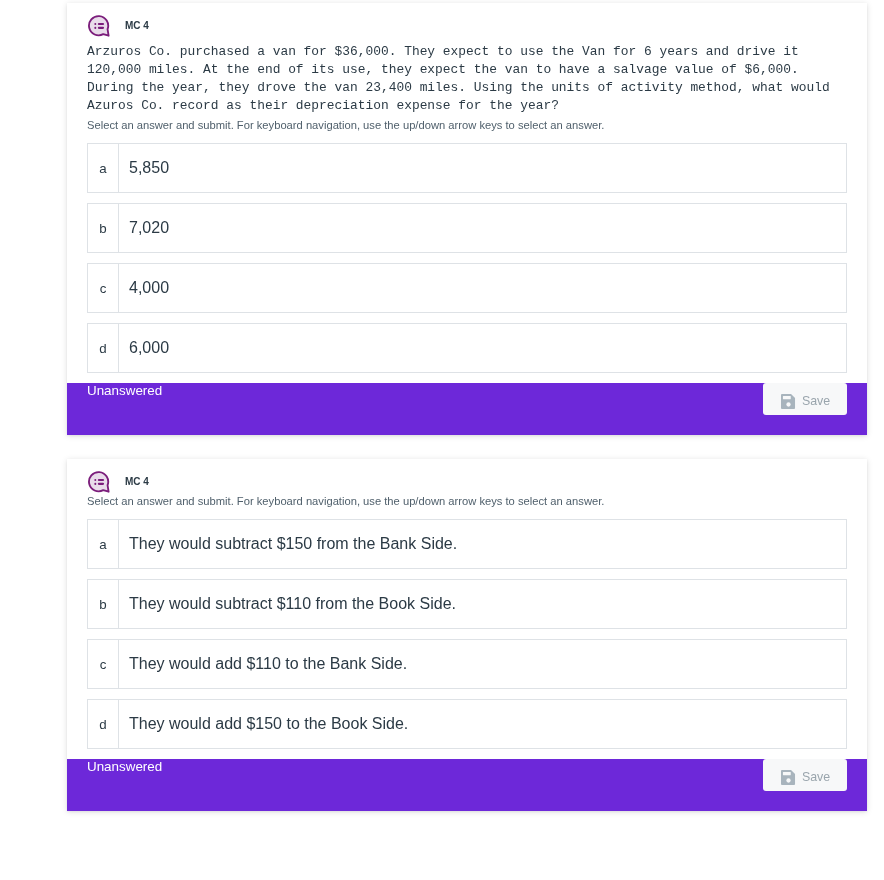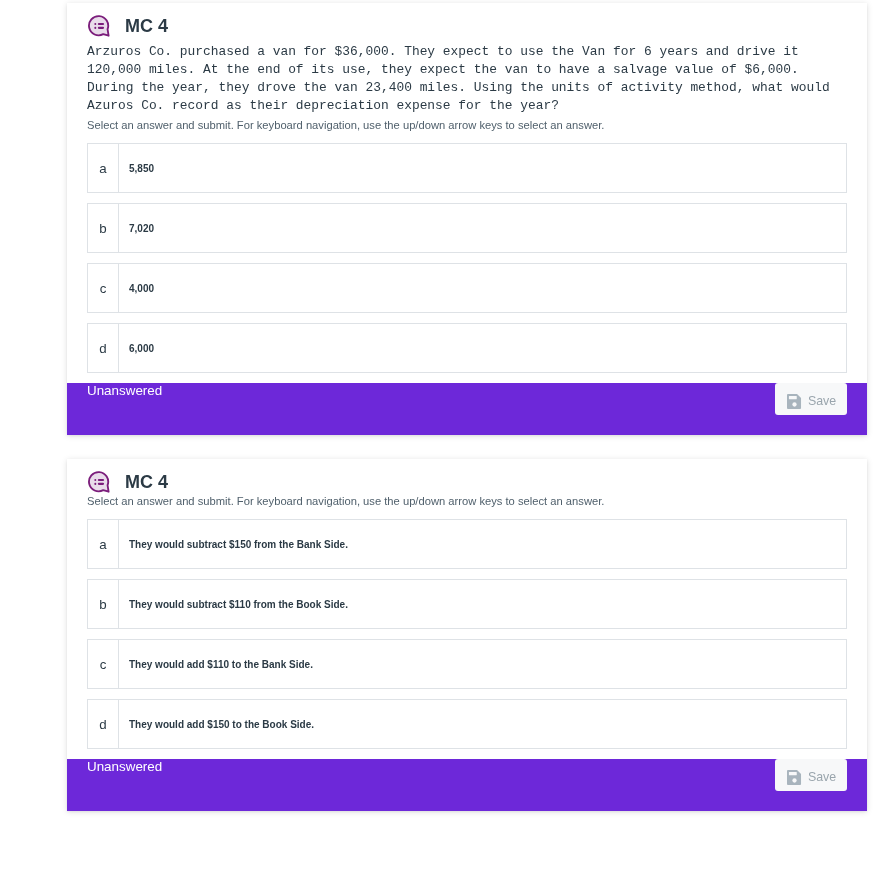--- a/index.html
+++ b/index.html
@@ -9,31 +9,31 @@
     font-family:"Liberation Sans",sans-serif;
   }
   .page{position:relative;width:884px;height:880px;background:#ffffff;}
   .card{
     position:absolute;left:67px;width:800px;background:#ffffff;
     box-shadow:0 1px 6px rgba(0,0,0,.13), 0 1px 2px rgba(0,0,0,.05);
     box-sizing:border-box;
   }
   .qhead{position:relative;height:32px;}
   .qicon{position:absolute;left:21px;top:11px;width:24px;height:24px;display:block;}
-  .qlabel{position:absolute;left:58px;top:12px;line-height:22px;font-size:18px;font-weight:700;color:#2b3a45;}
+  .qlabel{position:absolute;left:58px;top:12px;line-height:22px;font-size:10px;font-weight:700;color:#2b3a45;}
   .qtext{color:#2b3a45;font-size:12.9px;line-height:18px;padding:0 32px 0 20px;margin-top:8px;font-family:Liberation Mono, monospace;}
   .hint{color:#50606c;font-size:11.2px;line-height:15px;padding:0 20px;margin-top:3px;}
   .options{padding:0 20px;margin-top:10px;}
   .opt{display:flex;border:1px solid #dee2e6;margin-bottom:10px;background:#fff;height:50px;box-sizing:border-box;}
   .opt:last-child{margin-bottom:0;}
   .letter{width:31px;display:flex;align-items:center;justify-content:center;border-right:1px solid #dee2e6;font-size:13.3px;color:#2b3a45;box-sizing:border-box;}
-  .obody{flex:1;display:flex;align-items:center;padding-left:10px;font-size:10px;color:#2b3a45;font-weight:bold;}
+  .obody{flex:1;display:flex;align-items:center;padding-left:10px;font-size:16px;color:#2b3a45;}
   .footer{margin-top:10px;background:#6d28d9;display:flex;align-items:flex-start;justify-content:space-between;height:52px;padding:0 20px;box-sizing:border-box;}
   .status{color:#ffffff;font-size:13.4px;font-weight:400;}
-  .savebtn{background:#f7f8f9;border:0;border-radius:3px;display:inline-flex;align-items:center;justify-content:center;width:72px;height:32px;color:#9aa5ad;font-size:12.4px;font-family:"Liberation Sans",sans-serif;cursor:pointer;padding:0;}
+  .savebtn{background:#f7f8f9;border:0;border-radius:3px;display:inline-flex;align-items:center;justify-content:center;width:84px;height:32px;color:#9aa5ad;font-size:12.4px;font-family:"Liberation Sans",sans-serif;cursor:pointer;padding:0;}
   .savebtn .sicon{width:15px;height:15px;margin-right:6px;margin-top:4px;margin-left:1px;display:block;}
   .savebtn .slabel{margin-top:4px;}
   .bubble{fill:#e9dcea;stroke:#7b1d7b;stroke-width:1.85;stroke-linejoin:round;stroke-linecap:round;}
   .dot,.bar{fill:#7b1d7b;}
   .disk{fill:#a8b4bd;}
   .dlabel{fill:#f7f8f9;}
 </style>
 </head>
 <body>
 

